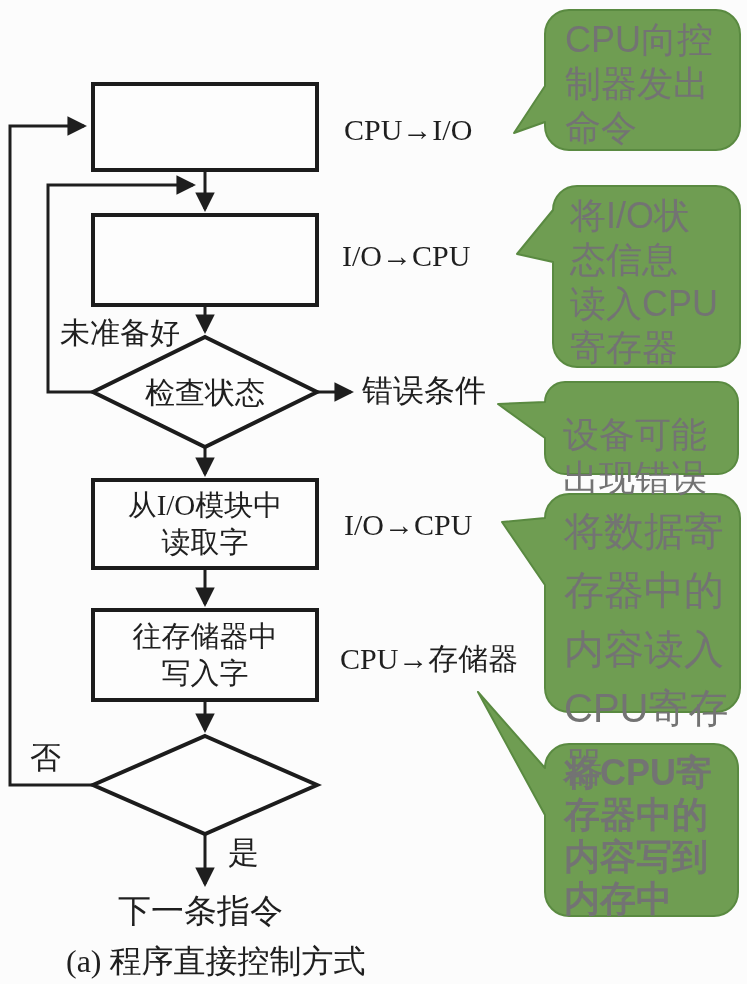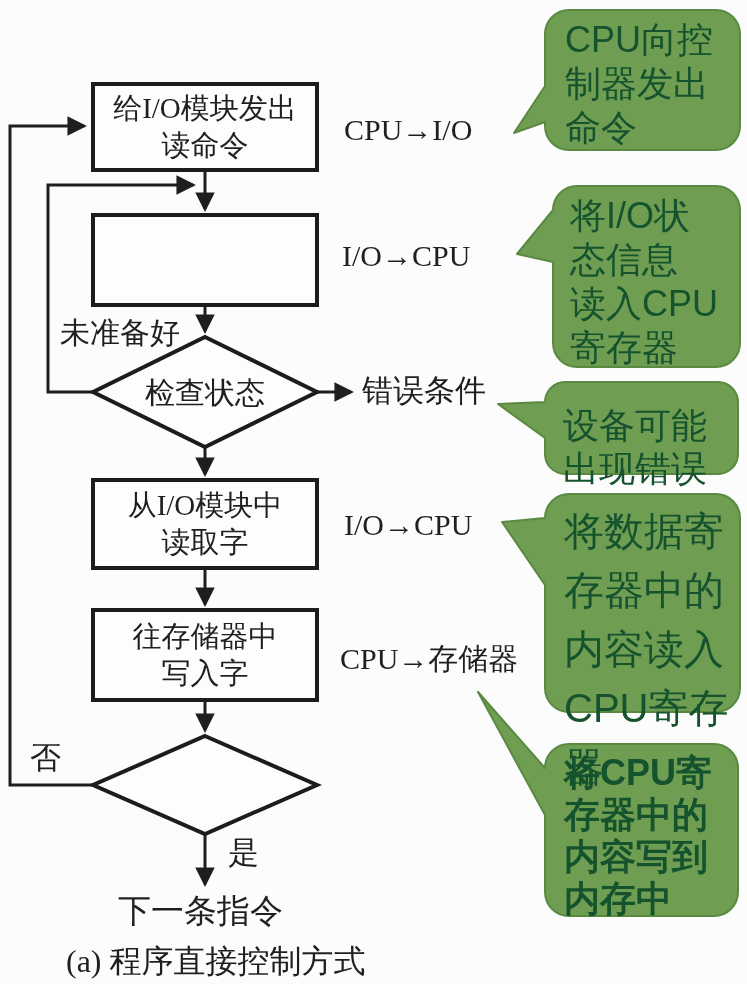--- a/index.html
+++ b/index.html
@@ -28,25 +28,25 @@
   #t-err{left:362px;top:373px;font-size:31px;}
   #t-l3{left:344px;top:507px;}
   #t-l4{left:340px;top:641px;}
   #t-notready{left:60px;top:315px;}
   #t-ready{left:62px;top:429px;}
   #t-no{left:30px;top:740px;font-size:31px;}
   #t-yes{left:228px;top:835px;font-size:31px;}
   #t-next{left:118px;top:889px;font-size:33px;}
   #t-caption{left:66px;top:940px;font-size:32px;}
 
-  .callout-text{position:absolute;color:#14532d;
+  .callout-text{position:absolute;color:#737373;
      font-family:"Liberation Sans","DejaVu Sans",sans-serif;white-space:pre-line;}
   #t-c1{left:565px;top:18px;font-size:36px;line-height:44px;}
   #t-c2{left:570px;top:194px;font-size:36px;line-height:44px;}
-  #t-c3{left:563px;top:404px;font-size:36px;line-height:43px;}
+  #t-c3{left:563px;top:413px;font-size:36px;line-height:43px;}
   #t-c4{left:564px;top:502px;font-size:40px;line-height:59px;}
   #t-c5{left:564px;top:752px;font-size:36px;line-height:42px;font-weight:bold;}
 </style>
 </head>
 <body>
 
 <div class="stage">
 
   <svg width="747" height="984" viewBox="0 0 747 984">
     <defs>
@@ -78,22 +78,20 @@
 
     <g>
       <path class="bubble-shape" d="M569,10 H716 A24,24 0 0 1 740,34 V126 A24,24 0 0 1 716,150 H569 A24,24 0 0 1 545,126 V122 L514,133 L545,86 V34 A24,24 0 0 1 569,10 Z"></path>
       <path class="bubble-shape" d="M577,186 H716 A24,24 0 0 1 740,210 V343 A24,24 0 0 1 716,367 H577 A24,24 0 0 1 553,343 V262 L517,254 L553,210 A24,24 0 0 1 577,186 Z"></path>
       <path class="bubble-shape" d="M565,382 H718 A20,20 0 0 1 738,402 V454 A20,20 0 0 1 718,474 H565 A20,20 0 0 1 545,454 V438 L498,404 L545,402 A20,20 0 0 1 565,382 Z"></path>
       <path class="bubble-shape" d="M569,494 H716 A24,24 0 0 1 740,518 V688 A24,24 0 0 1 716,712 H569 A24,24 0 0 1 545,688 V585 L502,522 L545,518 A24,24 0 0 1 569,494 Z"></path>
       <path class="bubble-shape" d="M569,744 H714 A24,24 0 0 1 738,768 V892 A24,24 0 0 1 714,916 H569 A24,24 0 0 1 545,892 V815 L478,692 L545,768 A24,24 0 0 1 569,744 Z"></path>
     </g>
   </svg>
 
-  <div id="t-n1" class="t node-label">给I/O模块发出
-读命令</div>
   <div id="t-d1" class="t node-label">检查状态</div>
   <div id="t-n3" class="t node-label">从I/O模块中
 读取字</div>
   <div id="t-n4" class="t node-label">往存储器中
 写入字</div>
 
   <div id="t-l1" class="t edge-label">CPU→I/O</div>
   <div id="t-l2" class="t edge-label">I/O→CPU</div>
   <div id="t-err" class="t edge-label">错误条件</div>
   <div id="t-l3" class="t edge-label">I/O→CPU</div>

